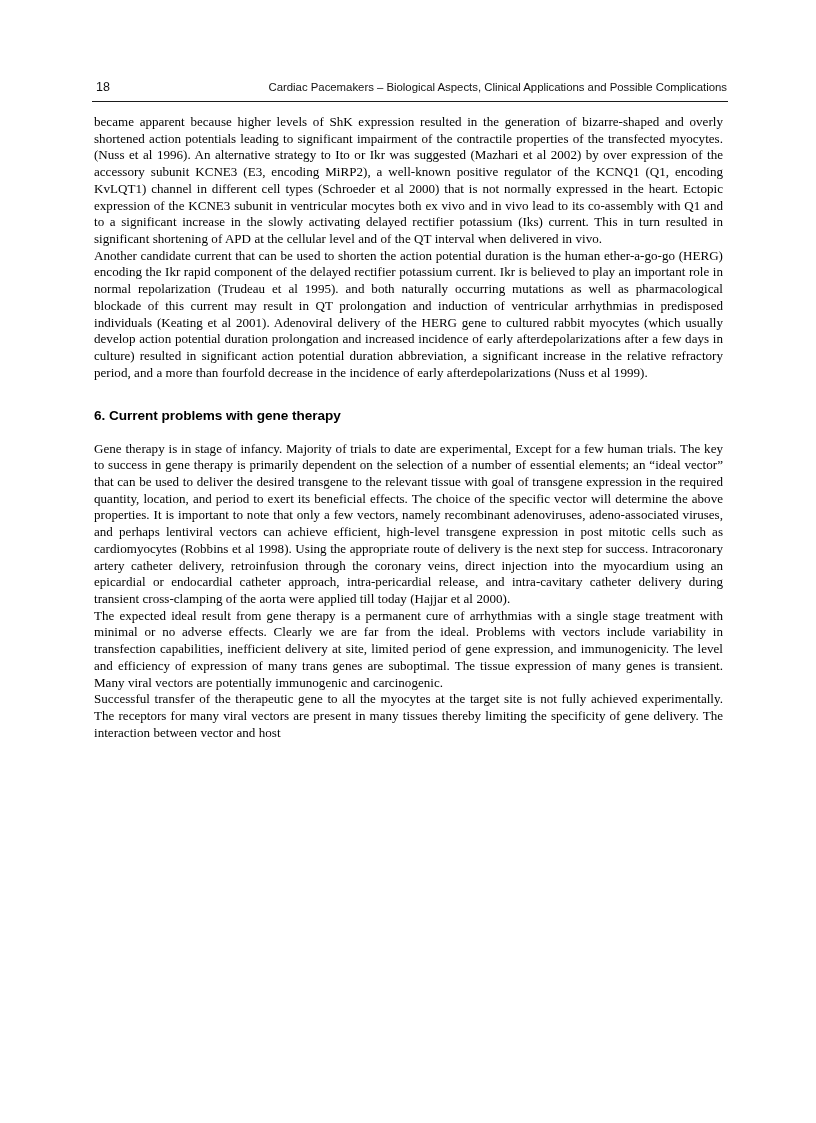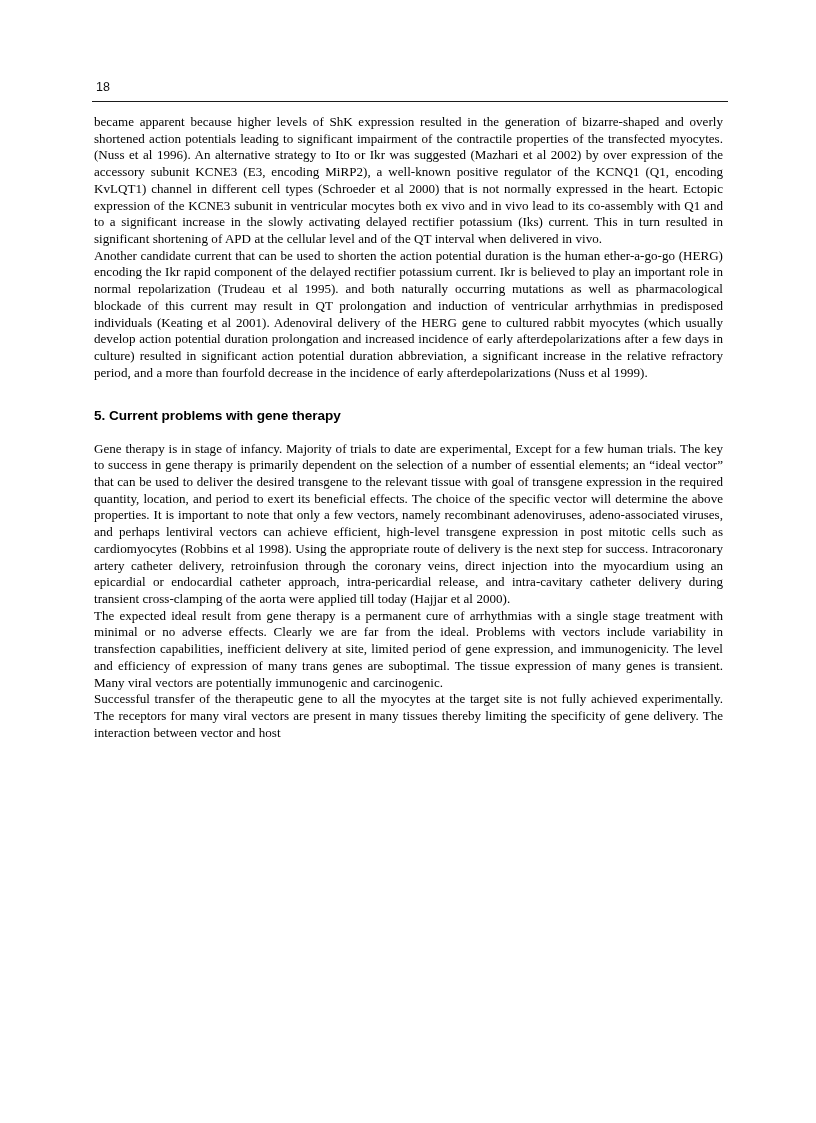--- a/index.html
+++ b/index.html
@@ -97,32 +97,33 @@
   .gap-after-heading  { height: 17px; }
 </style>
 </head>
 <body>
 
 <div class="page">
 
   <div class="page-header">
     <div class="page-header-inner">
       <span class="folio">18</span>
+      <span class="header-title">Cardiac Pacemakers – Biological Aspects, Clinical Applications and Possible Complications</span>
     </div>
   </div>
 
   <div class="column">
 
     <p class="body last-line-natural">became apparent because higher levels of ShK expression resulted in the generation of bizarre-shaped and overly shortened action potentials leading to significant impairment of the contractile properties of the transfected myocytes. (Nuss et al 1996). An alternative strategy to Ito or Ikr was suggested (Mazhari et al 2002) by over expression of the accessory subunit KCNE3 (E3, encoding MiRP2), a well-known positive regulator of the KCNQ1 (Q1, encoding KvLQT1) channel in different cell types (Schroeder et al 2000) that is not normally expressed in the heart. Ectopic expression of the KCNE3 subunit in ventricular mocytes both ex vivo and in vivo lead to its co-assembly with Q1 and to a significant increase in the slowly activating delayed rectifier potassium (Iks) current. This in turn resulted in significant shortening of APD at the cellular level and of the QT interval when delivered in vivo.</p>
 
     <p class="body last-line-natural">Another candidate current that can be used to shorten the action potential duration is the human ether-a-go-go (HERG) encoding the Ikr rapid component of the delayed rectifier potassium current. Ikr is believed to play an important role in normal repolarization (Trudeau et al 1995). and both naturally occurring mutations as well as pharmacological blockade of this current may result in QT prolongation and induction of ventricular arrhythmias in predisposed individuals (Keating et al 2001). Adenoviral delivery of the HERG gene to cultured rabbit myocytes (which usually develop action potential duration prolongation and increased incidence of early afterdepolarizations after a few days in culture) resulted in significant action potential duration abbreviation, a significant increase in the relative refractory period, and a more than fourfold decrease in the incidence of early afterdepolarizations (Nuss et al 1999).</p>
 
     <div class="gap-before-heading"></div>
 
-    <h2 class="section-heading">5. Current problems with gene therapy</h2>
+    <h2 class="section-heading">6. Current problems with gene therapy</h2>
 
     <div class="gap-after-heading"></div>
 
     <p class="body last-line-natural">Gene therapy is in stage of infancy. Majority of trials to date are experimental, Except for a few human trials. The key to success in gene therapy is primarily dependent on the selection of a number of essential elements; an “ideal vector” that can be used to deliver the desired transgene to the relevant tissue with goal of transgene expression in the required quantity, location, and period to exert its beneficial effects. The choice of the specific vector will determine the above properties. It is important to note that only a few vectors, namely recombinant adenoviruses, adeno-associated viruses, and perhaps lentiviral vectors can achieve efficient, high-level transgene expression in post mitotic cells such as cardiomyocytes (Robbins et al 1998). Using the appropriate route of delivery is the next step for success. Intracoronary artery catheter delivery, retroinfusion through the coronary veins, direct injection into the myocardium using an epicardial or endocardial catheter approach, intra-pericardial release, and intra-cavitary catheter delivery during transient cross-clamping of the aorta were applied till today (Hajjar et al 2000).</p>
 
     <p class="body last-line-natural">The expected ideal result from gene therapy is a permanent cure of arrhythmias with a single stage treatment with minimal or no adverse effects. Clearly we are far from the ideal. Problems with vectors include variability in transfection capabilities, inefficient delivery at site, limited period of gene expression, and immunogenicity. The level and efficiency of expression of many trans genes are suboptimal. The tissue expression of many genes is transient. Many viral vectors are potentially immunogenic and carcinogenic.</p>
 
     <p class="body last-line-natural">Successful transfer of the therapeutic gene to all the myocytes at the target site is not fully achieved experimentally. The receptors for many viral vectors are present in many tissues thereby limiting the specificity of gene delivery. The interaction between vector and host</p>
 
   </div>

